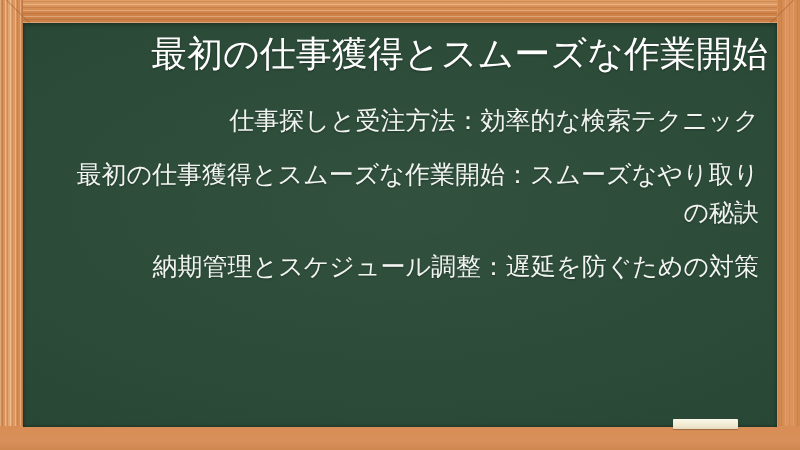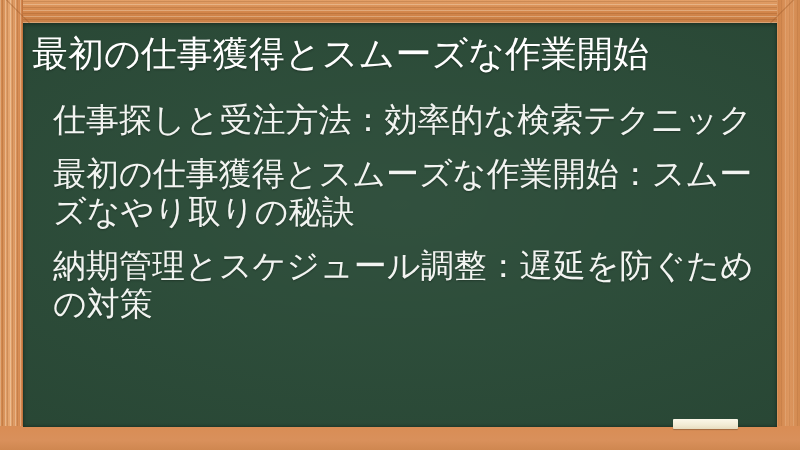--- a/index.html
+++ b/index.html
@@ -13,20 +13,21 @@
     font-family: "Liberation Sans", "DejaVu Sans", sans-serif;
   }
 
   #slide {
     position: relative;
     width: 800px;
     height: 450px;
     overflow: hidden;
     background: #d9reserved;
     background-color: #3b82f6;
+    text-align: right;
   }
 
   
   .frame {
     position: absolute;
     inset: 0;
     background-color: #d78f5b;
     background-image:
       repeating-linear-gradient(90deg,
         rgba(255,255,255,0.13) 0px,
@@ -170,21 +171,21 @@
     left: 30px;
     top: 78px;
     width: 706px;
     margin: 0;
     padding: 0;
     list-style: none;
   }
 
   .bullet-item {
     color: #f2f4f1;
-    font-size: 33px;
+    font-size: 25px;
     line-height: 38px;
     margin: 0 0 16px 0;
     text-shadow: 0 1px 2px rgba(0,0,0,0.30);
   }
   .bullet-item:last-child { margin-bottom: 16px; }
 
   
   .chalk-stick {
     position: absolute;
     left: 673px;

